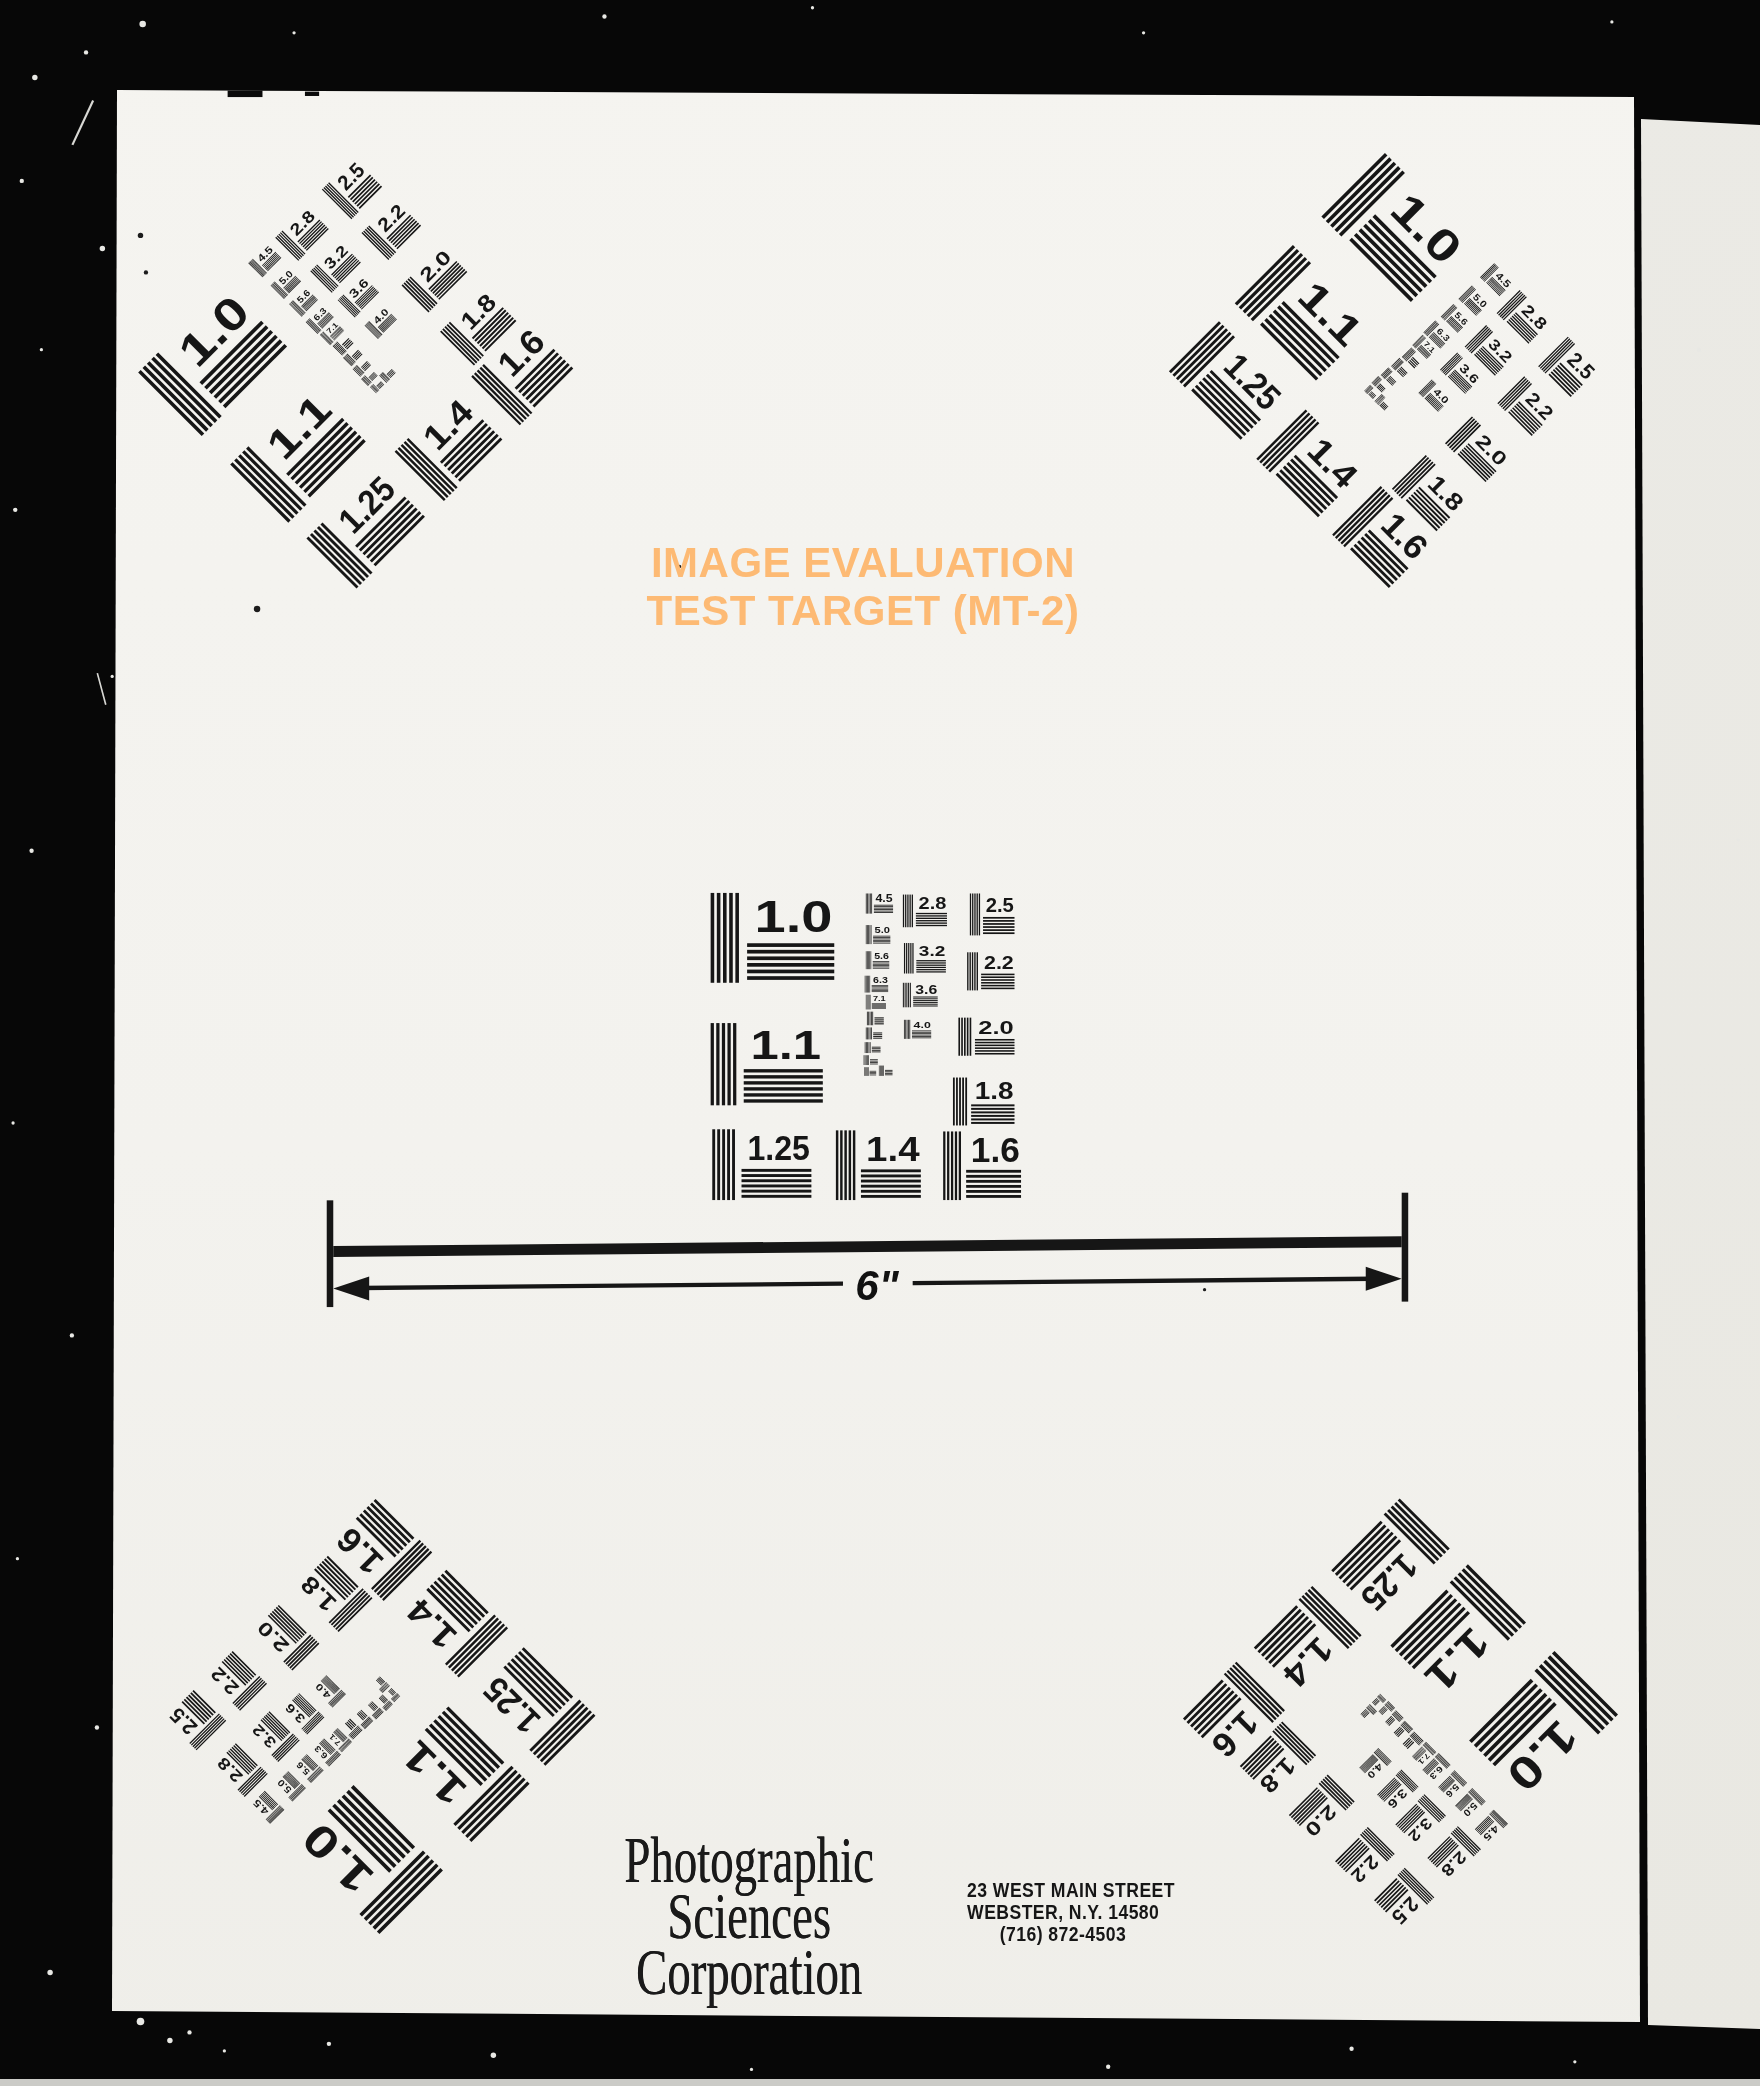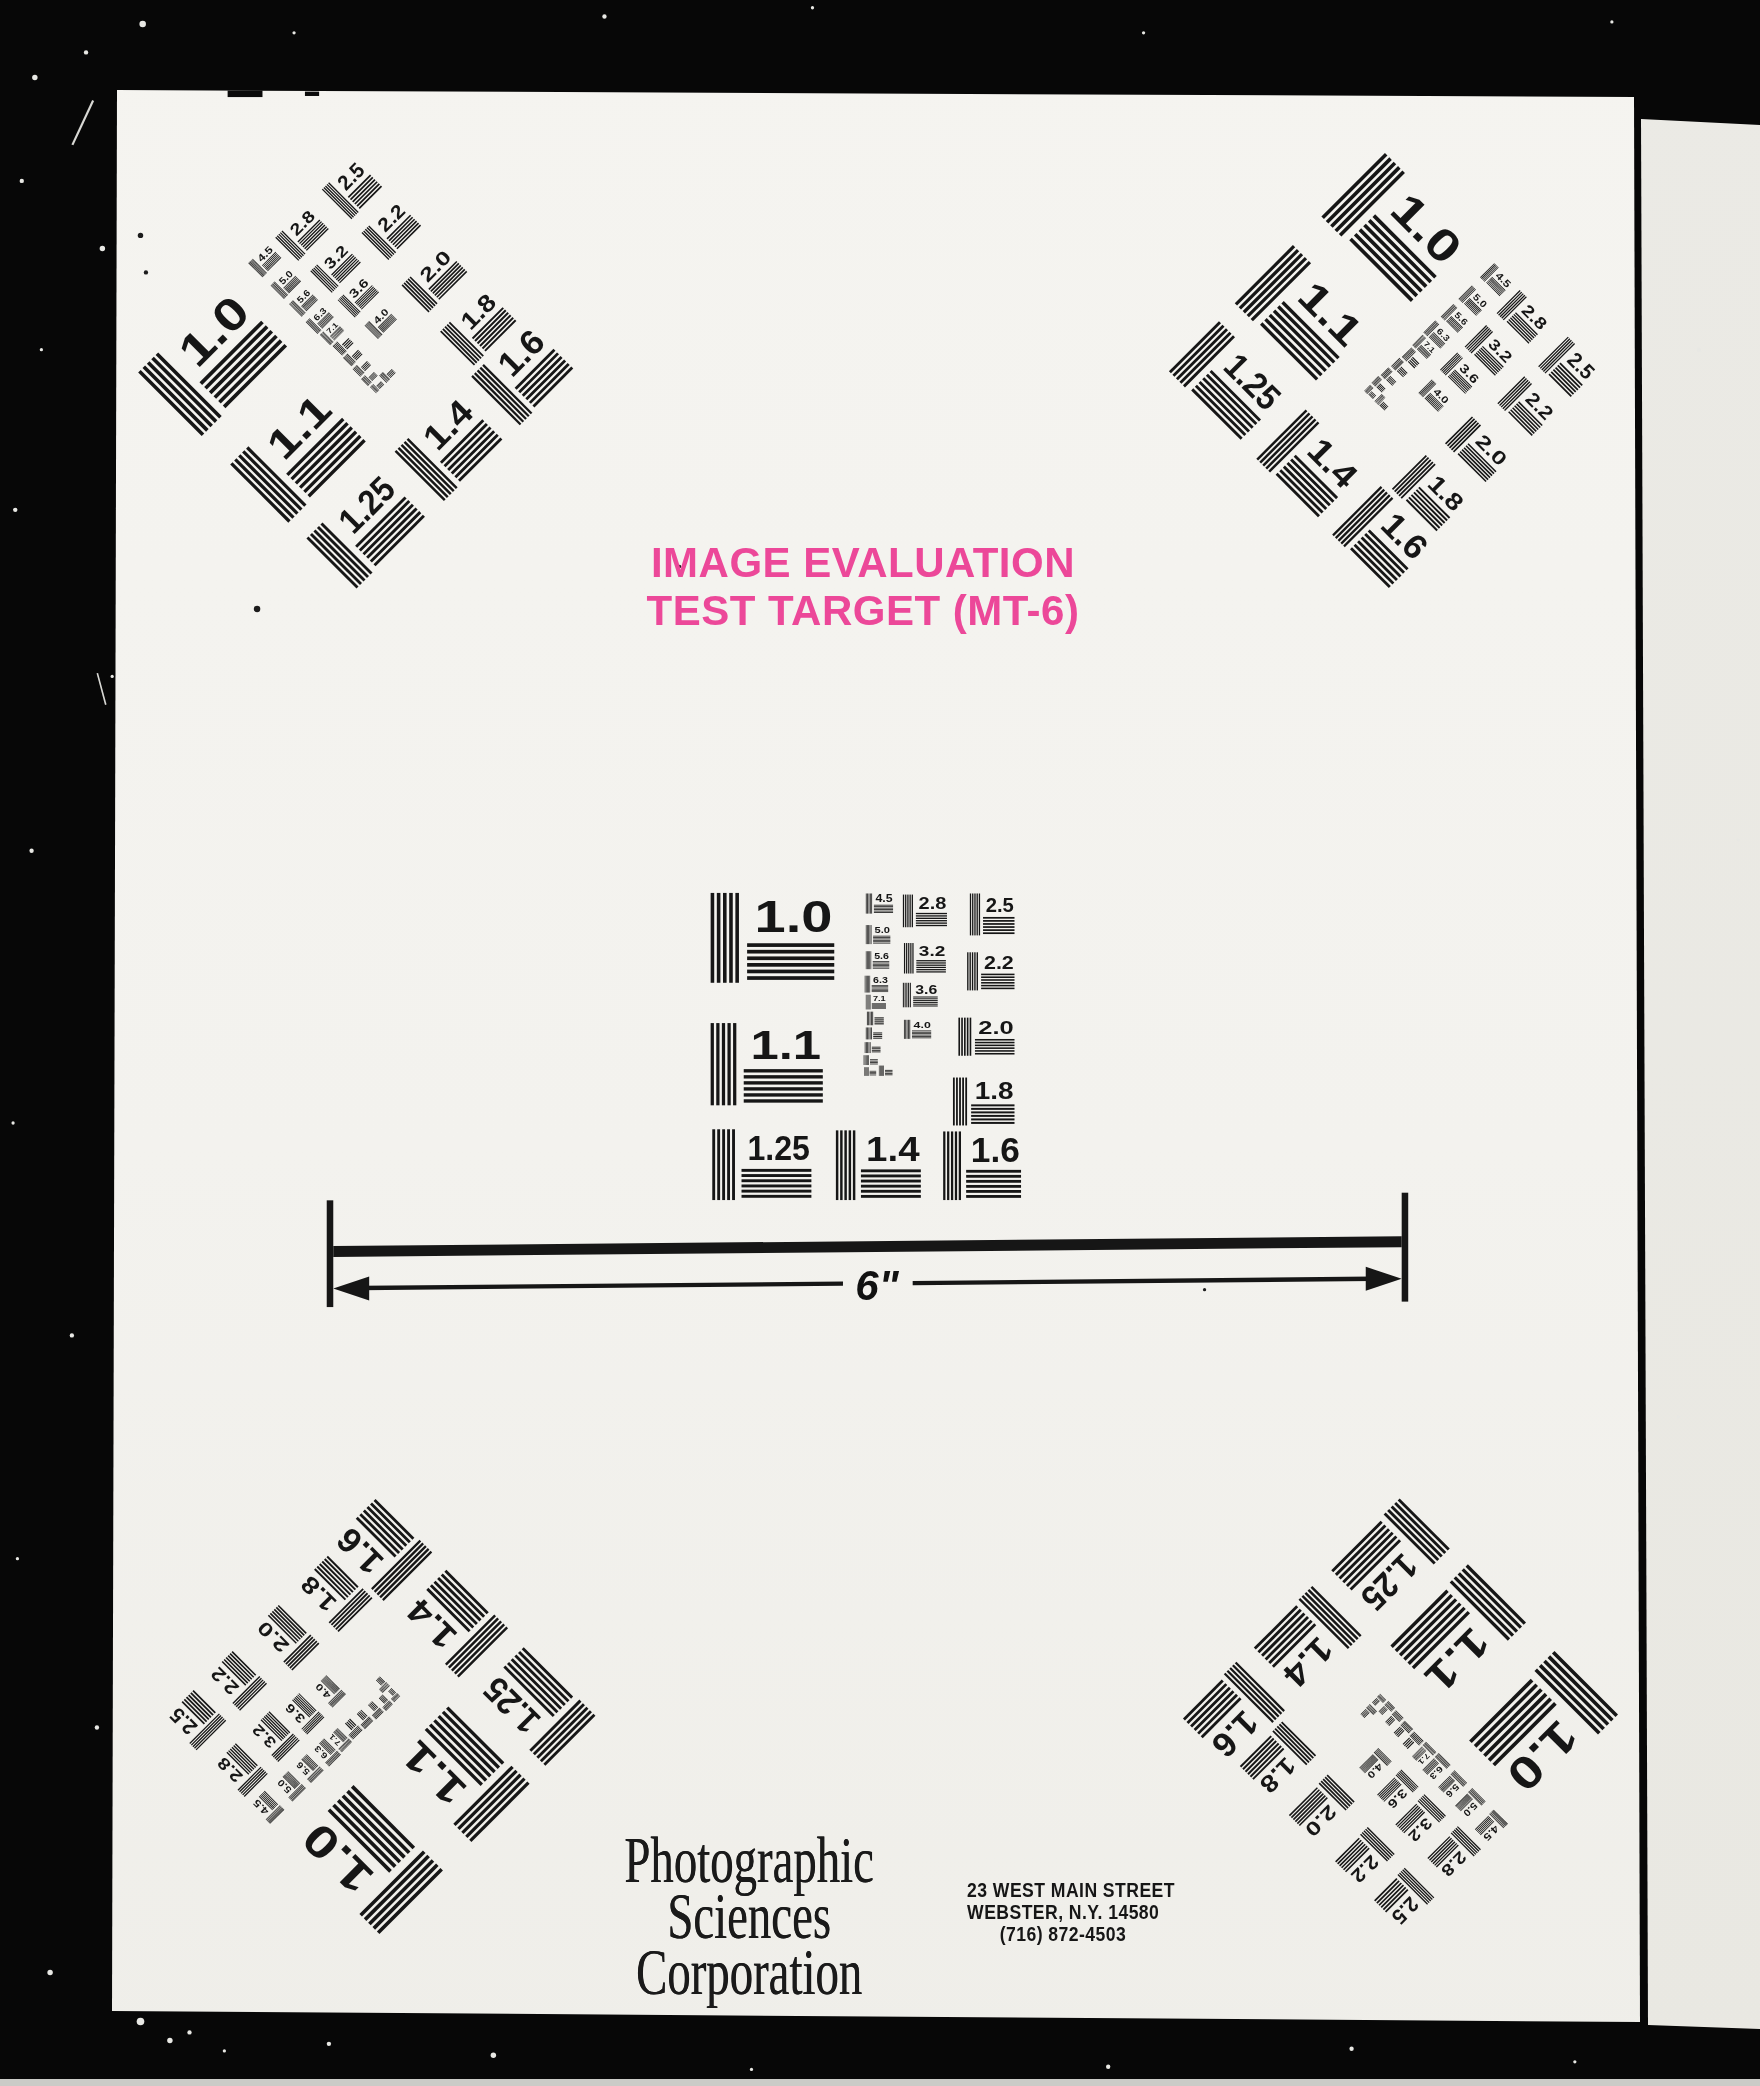--- a/index.html
+++ b/index.html
@@ -7,21 +7,21 @@
         font-family:"Liberation Sans",sans-serif;}
   .page{position:absolute;inset:0;
         background:linear-gradient(180deg,#f5f4f0 0%,#f3f2ee 55%,#efeee9 100%);
         clip-path:polygon(117px 90px,1634px 97px,1640px 2022px,112px 2011px);}
   .side-page{position:absolute;inset:0;
         background:linear-gradient(180deg,#ebeae5 0%,#e9e8e2 100%);
         clip-path:polygon(1641px 119px,1760px 125px,1760px 2029px,1648px 2025px);}
   .bottom-strip{position:absolute;left:0;right:0;top:2079px;height:7.6px;background:#cbcbc7;}
   .txt{position:absolute;color:#151515;white-space:pre;}
   #title{left:536px;top:539px;width:654px;text-align:center;
-         font-size:42px;line-height:48px;font-weight:700;letter-spacing:0.5px;color:#ec4899;}
+         font-size:42px;line-height:48px;font-weight:700;letter-spacing:0.5px;color:#fdba74;}
   #scale-label{left:839px;top:1262px;width:76px;text-align:center;
          font-size:42px;font-weight:700;font-style:italic;color:#111;}
   #company{left:422px;top:1832px;width:654px;text-align:center;
          font-family:"Liberation Serif",serif;font-size:65px;line-height:56px;
          font-weight:400;color:#1a1a1a;transform:scaleX(0.72);transform-origin:50% 0;
          text-shadow:0.5px 0 currentColor;}
   #address{left:954px;top:1879px;width:218px;text-align:center;
          font-size:20px;line-height:22px;font-weight:700;letter-spacing:0.5px;color:#161616;
          transform:scaleX(0.88);transform-origin:50% 0;}
   svg#artwork{position:absolute;left:0;top:0;width:1760px;height:2087px;}
@@ -1445,21 +1445,21 @@
         <circle cx="258" cy="432" r="5" fill="#1c1c1c"></circle>
         <circle cx="268" cy="500" r="4" fill="#1c1c1c"></circle>
         <circle cx="472" cy="1118" r="6" fill="#1c1c1c"></circle>
         <circle cx="1248" cy="1040" r="3" fill="#1c1c1c"></circle>
         <circle cx="2212" cy="2368" r="3" fill="#1c1c1c"></circle>
         <rect x="150" y="180" width="4" height="90" fill="#d8d8d4" transform="rotate(25 152 225)"></rect>
         <rect x="185" y="1235" width="3" height="60" fill="#d8d8d4" transform="rotate(-15 186 1265)"></rect>
       </g>
     </svg>
 
-  <div class="txt" id="title"><span>IMAGE EVALUATION</span><br><span>TEST TARGET (MT-6)</span></div>
+  <div class="txt" id="title"><span>IMAGE EVALUATION</span><br><span>TEST TARGET (MT-2)</span></div>
 
   <div class="txt" id="scale-label">6"</div>
 
   <div class="txt" id="company"><span>Photographic</span><br><span>Sciences</span><br><span>Corporation</span></div>
 
   <div class="txt" id="address"><span>23 WEST MAIN STREET</span><br><span>WEBSTER, N.Y. 14580</span><br><span>(716) 872-4503</span></div>
 
 </div>
 
 

